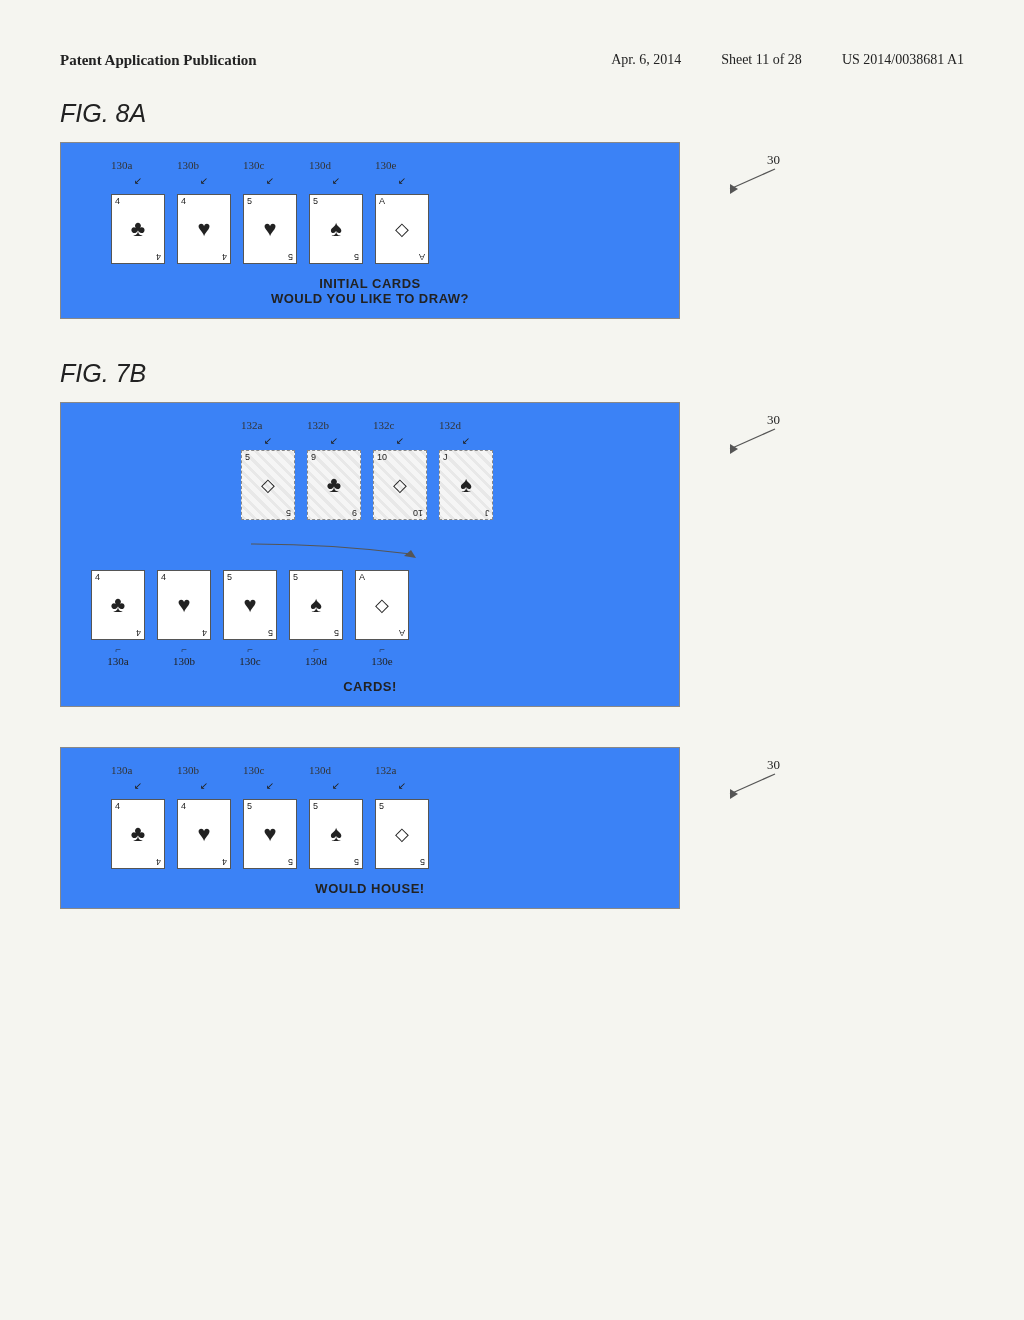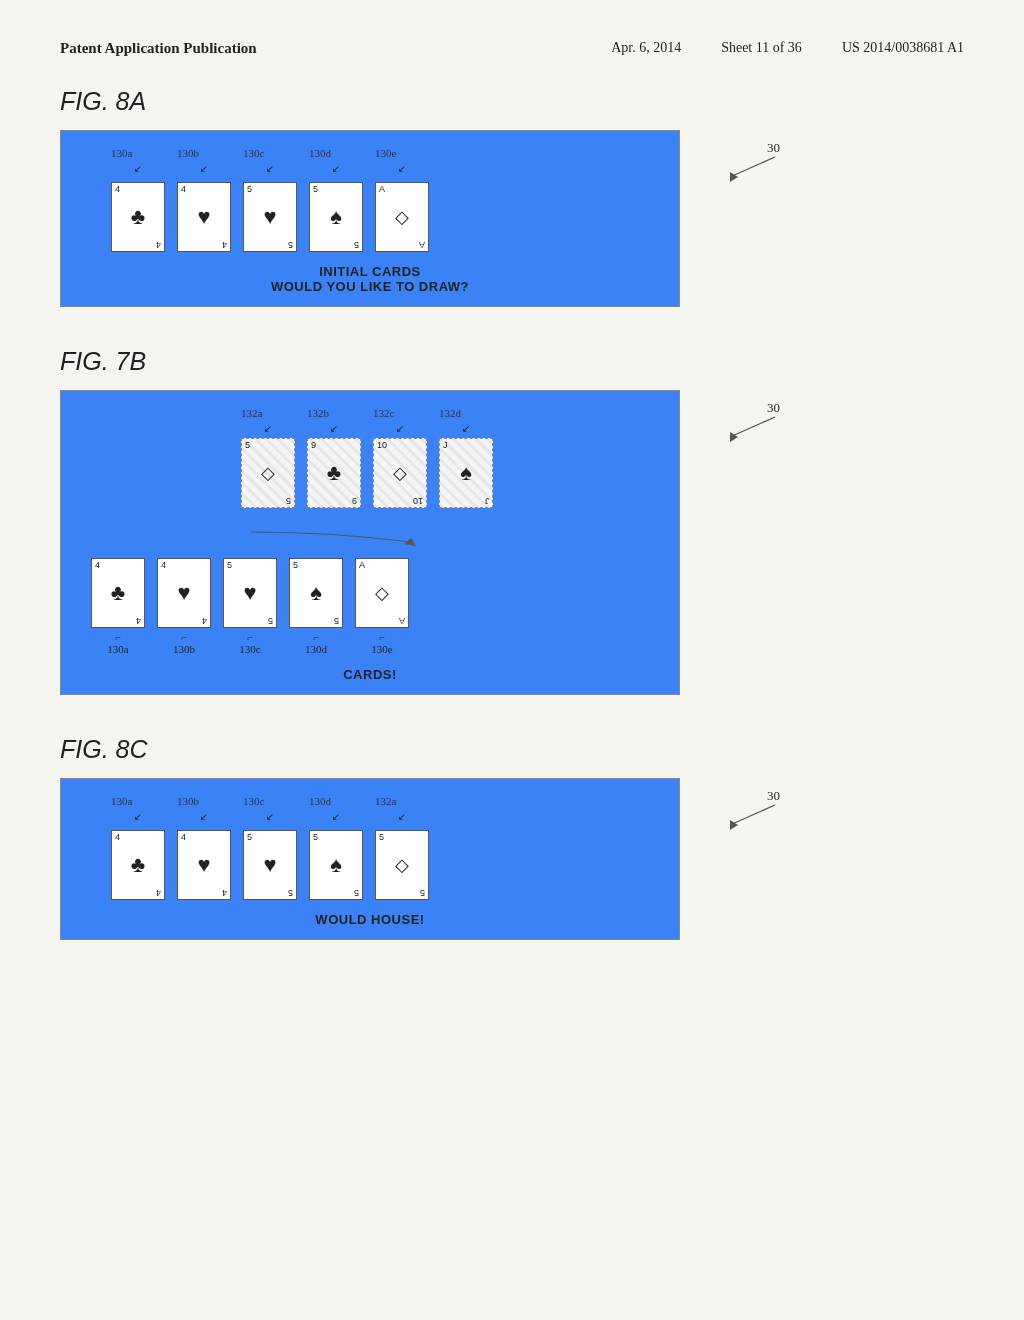--- a/index.html
+++ b/index.html
@@ -7,21 +7,21 @@
       background: #f5f5f0;
       font-family: 'Times New Roman', Times, serif;
       width: 1024px;
       min-height: 1320px;
       color: #222;
     }
     .page {
       width: 1024px;
       min-height: 1320px;
       background: #f5f5f0;
-      padding: 40px 60px;
+      padding: 52px 60px;
       position: relative;
     }
     .header {
       display: flex;
       justify-content: space-between;
       align-items: flex-start;
       margin-bottom: 30px;
       font-size: 14px;
     }
     .header-left { font-weight: bold; font-size: 15px; }
@@ -112,21 +112,21 @@
   </style>
 </head>
 <body>
 
 <div class="page">
 
   <div class="header">
     <div class="header-left">Patent Application Publication</div>
     <div class="header-right">
       <span>Apr. 6, 2014</span>
-      <span>Sheet 11 of 36</span>
+      <span>Sheet 11 of 28</span>
       <span>US 2014/0038681 A1</span>
     </div>
   </div>
 
   <div class="fig-section">
     <div class="fig-title">FIG. 8A</div>
     <div style="position:relative; display:inline-block; width: 640px;">
       
       <div style="position:absolute; right:-80px; top:10px; font-size:13px; display:flex; flex-direction:column; align-items:flex-end;">
         <span style="font-size:13px;">30</span>
@@ -309,21 +309,20 @@
             <div>⌐</div>
             <div style="font-size:11px;">130e</div>
           </div>
         </div>
         <div class="caption-text">CARDS!</div>
       </div>
     </div>
   </div>
 
   <div class="fig-section">
-    <div class="fig-title">FIG. 8C</div>
     <div style="position:relative; display:inline-block; width: 640px;">
       
       <div style="position:absolute; right:-80px; top:10px; font-size:13px; display:flex; flex-direction:column; align-items:flex-end;">
         <span style="font-size:13px;">30</span>
         <svg width="60" height="30" style="margin-top:-4px;">
           <line x1="55" y1="5" x2="10" y2="25" stroke="#555" stroke-width="1.2"></line>
           <polygon points="10,20 10,30 18,25" fill="#555"></polygon>
         </svg>
       </div>
       <div class="fig-box" style="width:620px;">

